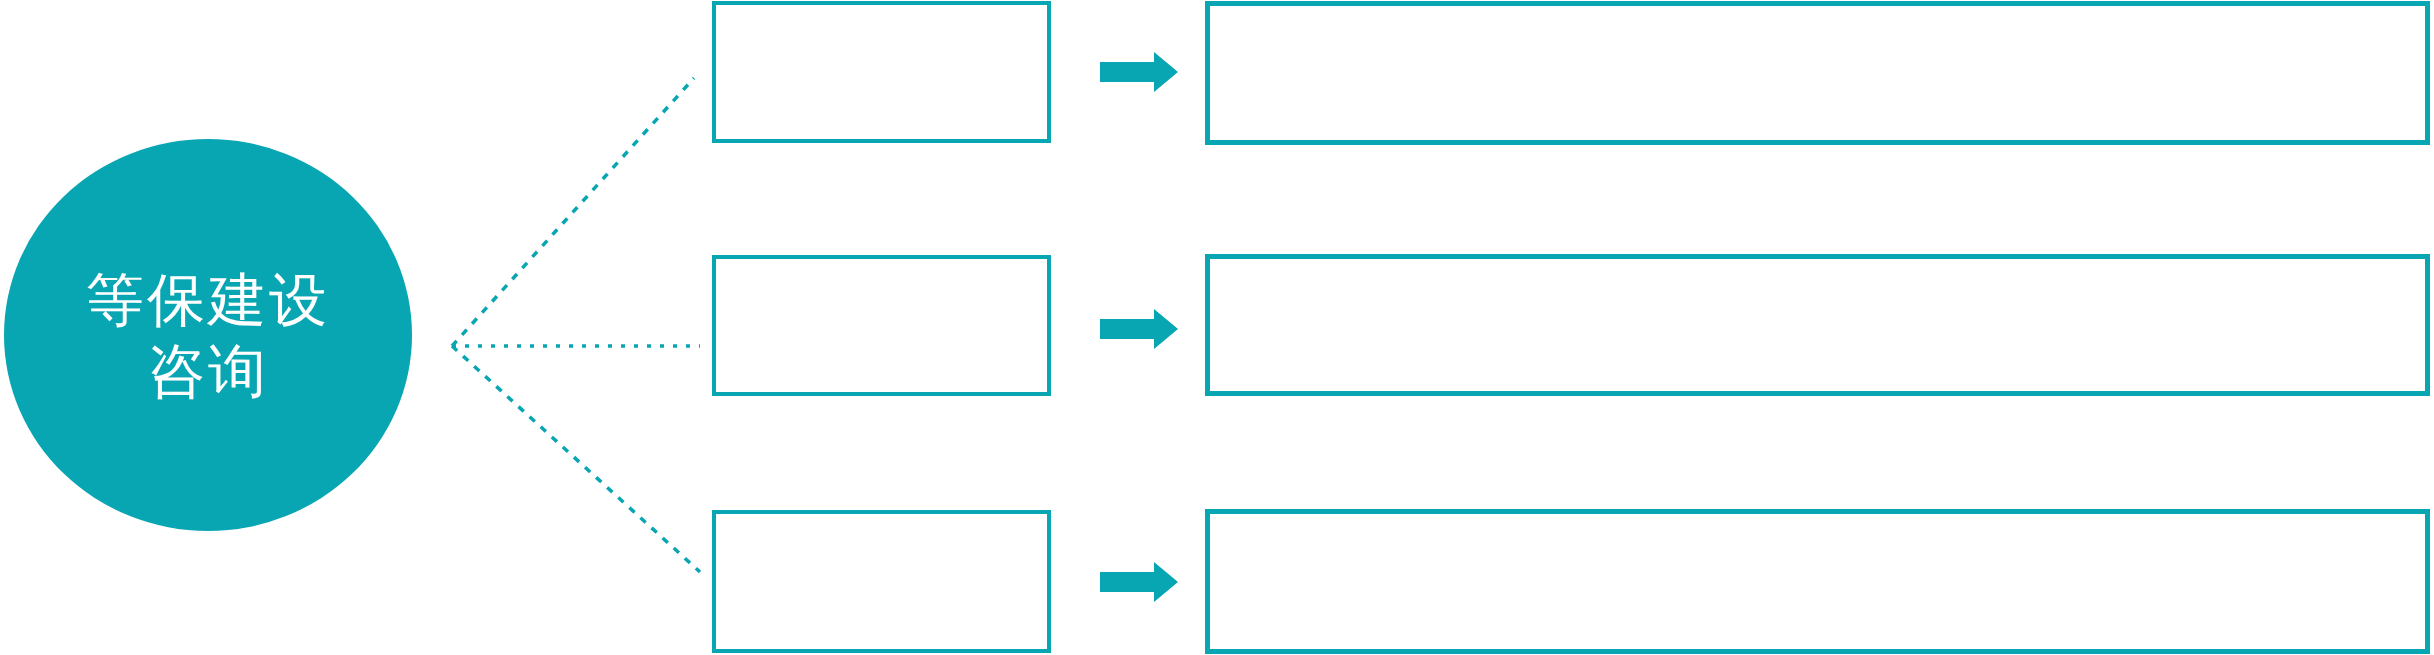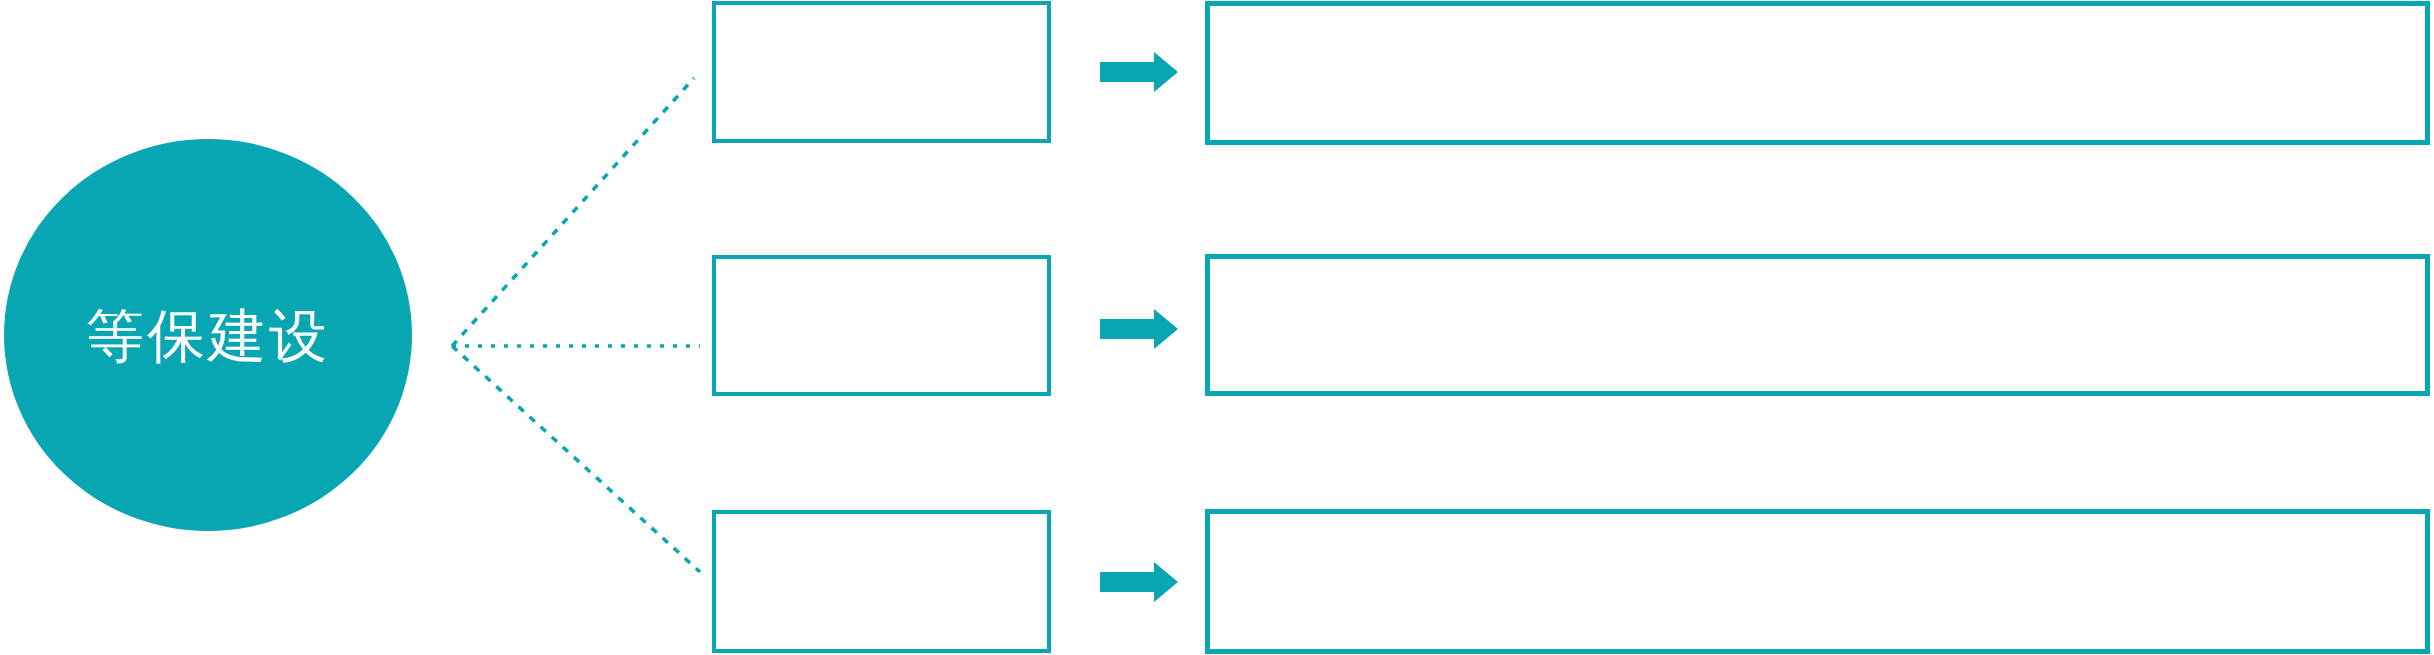--- a/index.html
+++ b/index.html
@@ -66,20 +66,21 @@
     color: var(--accent); font-size: 40px;
   }
 </style>
 </head>
 <body>
 
 <div class="canvas">
 
   <div class="hub-circle">
     <span class="line">等保建设</span>
+    <span class="line">咨询</span>
   </div>
 
   <svg class="overlay" width="2434" height="655" viewBox="0 0 2434 655">
     <line class="connector diag" x1="452" y1="346" x2="694" y2="78"></line>
     <line class="connector horiz" x1="452" y1="346" x2="700" y2="346"></line>
     <line class="connector diag" x1="452" y1="346" x2="700" y2="572"></line>
 
     <polygon class="block-arrow" points="1100,62 1154,62 1154,52 1178,72 1154,92 1154,82 1100,82"></polygon>
     <polygon class="block-arrow" points="1100,319 1154,319 1154,309 1178,329 1154,349 1154,339 1100,339"></polygon>
     <polygon class="block-arrow" points="1100,572 1154,572 1154,562 1178,582 1154,602 1154,592 1100,592"></polygon>

